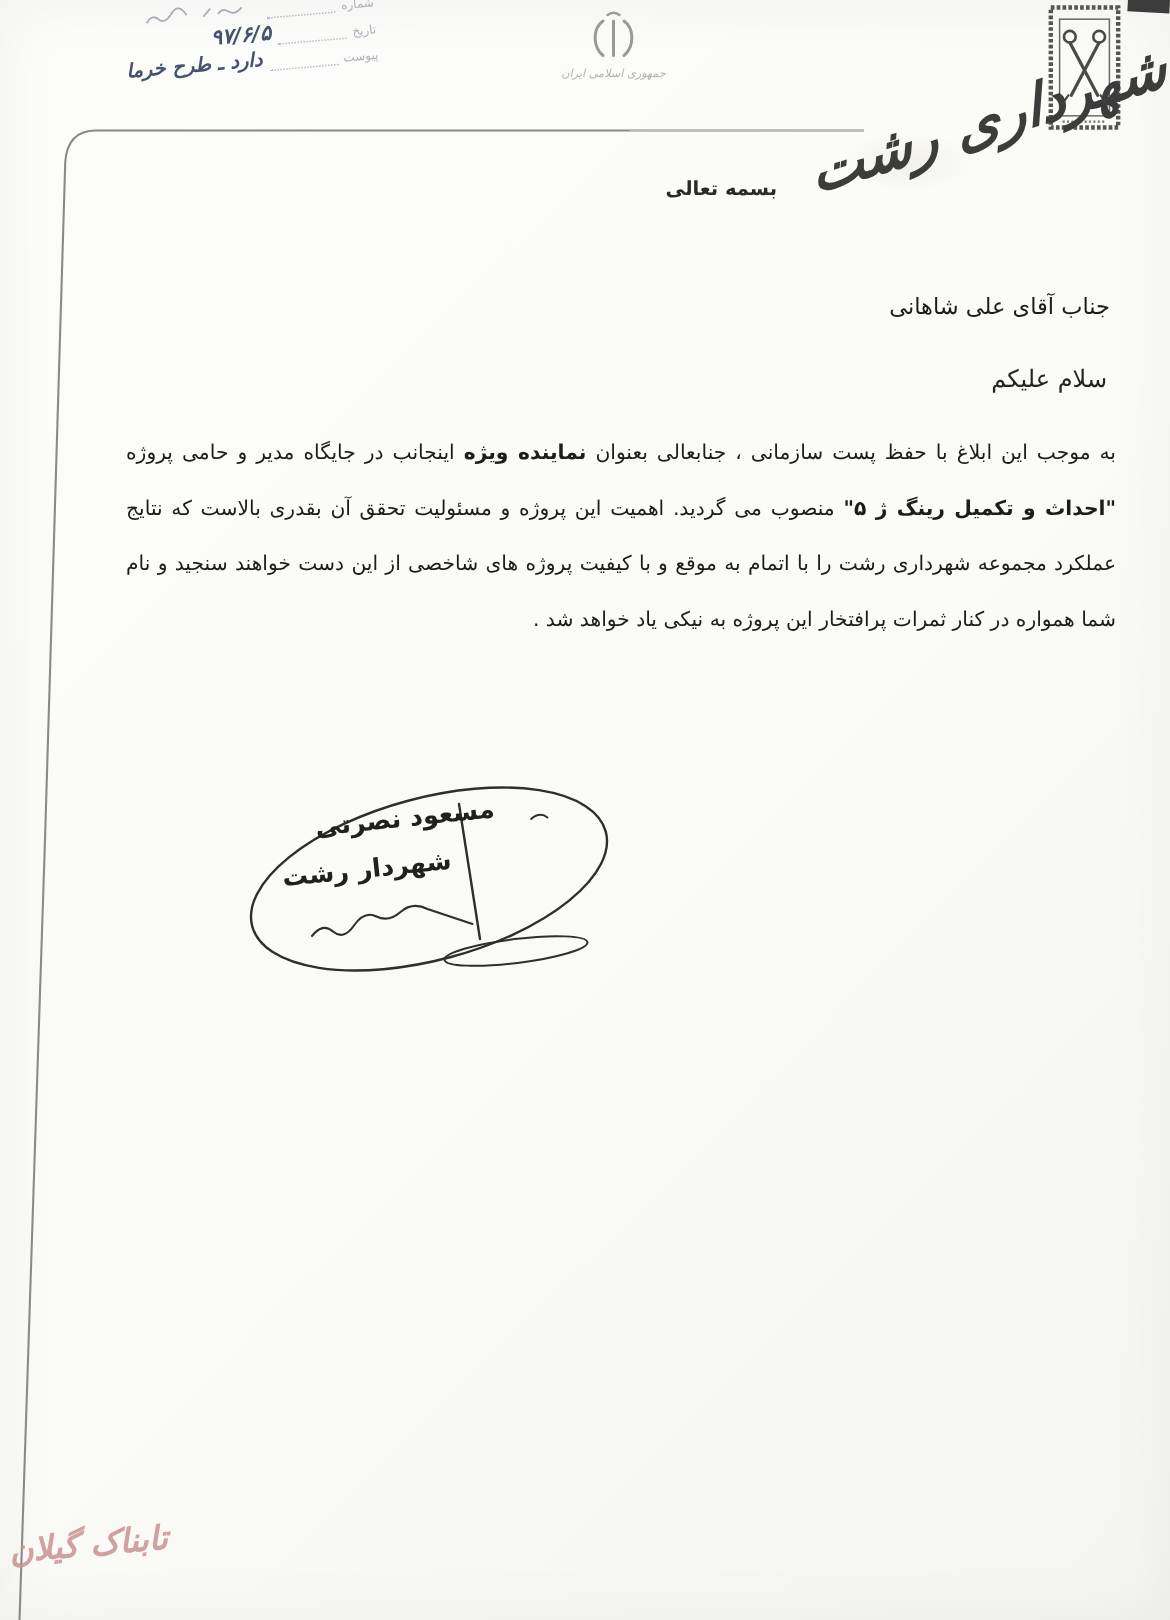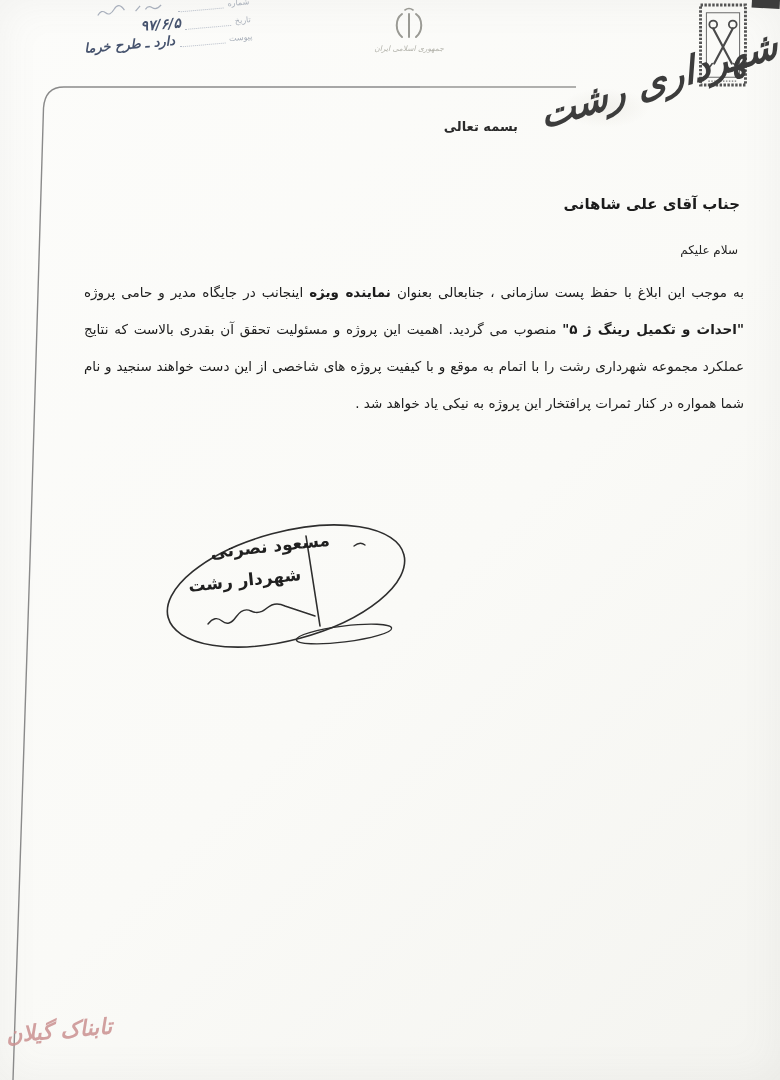--- a/index.html
+++ b/index.html
@@ -30,26 +30,26 @@
     white-space:nowrap;letter-spacing:-1px;
   }
   .corner-mark{position:absolute;right:0;top:0;width:28px;height:9px;background:#3c3c3c;transform:rotate(3deg);transform-origin:right top;}
   .smudge{position:absolute;left:560px;top:88px;width:90px;height:40px;border-radius:50%;
     background:radial-gradient(ellipse at center,rgba(150,140,120,.10),rgba(150,140,120,0) 70%);}
   
   .borders{position:absolute;inset:0;pointer-events:none;}
   
   .bismillah{position:absolute;left:392px;top:119px;width:126px;text-align:right;
     font-size:13px;font-weight:700;color:#2a2a2a;}
-  .recipient{position:absolute;right:40px;top:195px;font-size:15px;font-weight:700;color:#1c1c1c;}
-  .salutation{position:absolute;right:42px;top:243px;font-size:12px;color:#242424;}
+  .recipient{position:absolute;right:40px;top:195px;font-size:15px;font-weight:400;color:#1c1c1c;}
+  .salutation{position:absolute;right:42px;top:243px;font-size:16px;color:#242424;}
   .para{position:absolute;right:36px;left:84px;direction:rtl;text-align:justify;
     font-size:13.5px;line-height:37px;color:#1c1c1c;margin:0;}
   .para .b{font-weight:700;}
-  .p1{top:274px;}
+  .p1{top:284px;}
   .p2{top:444px;}
   
   .sig{position:absolute;left:148px;top:504px;width:280px;height:165px;}
   .sig-svg{position:absolute;inset:0;}
   .sig-name{position:absolute;left:62px;top:32px;font-size:17px;font-weight:700;color:#202020;
     transform:rotate(-6deg);white-space:nowrap;}
   .sig-title{position:absolute;left:40px;top:66px;font-size:17px;font-weight:700;color:#202020;
     transform:rotate(-6deg);white-space:nowrap;}
   
   .watermark{position:absolute;left:6px;top:1018px;font-size:22px;font-weight:700;font-style:italic;

